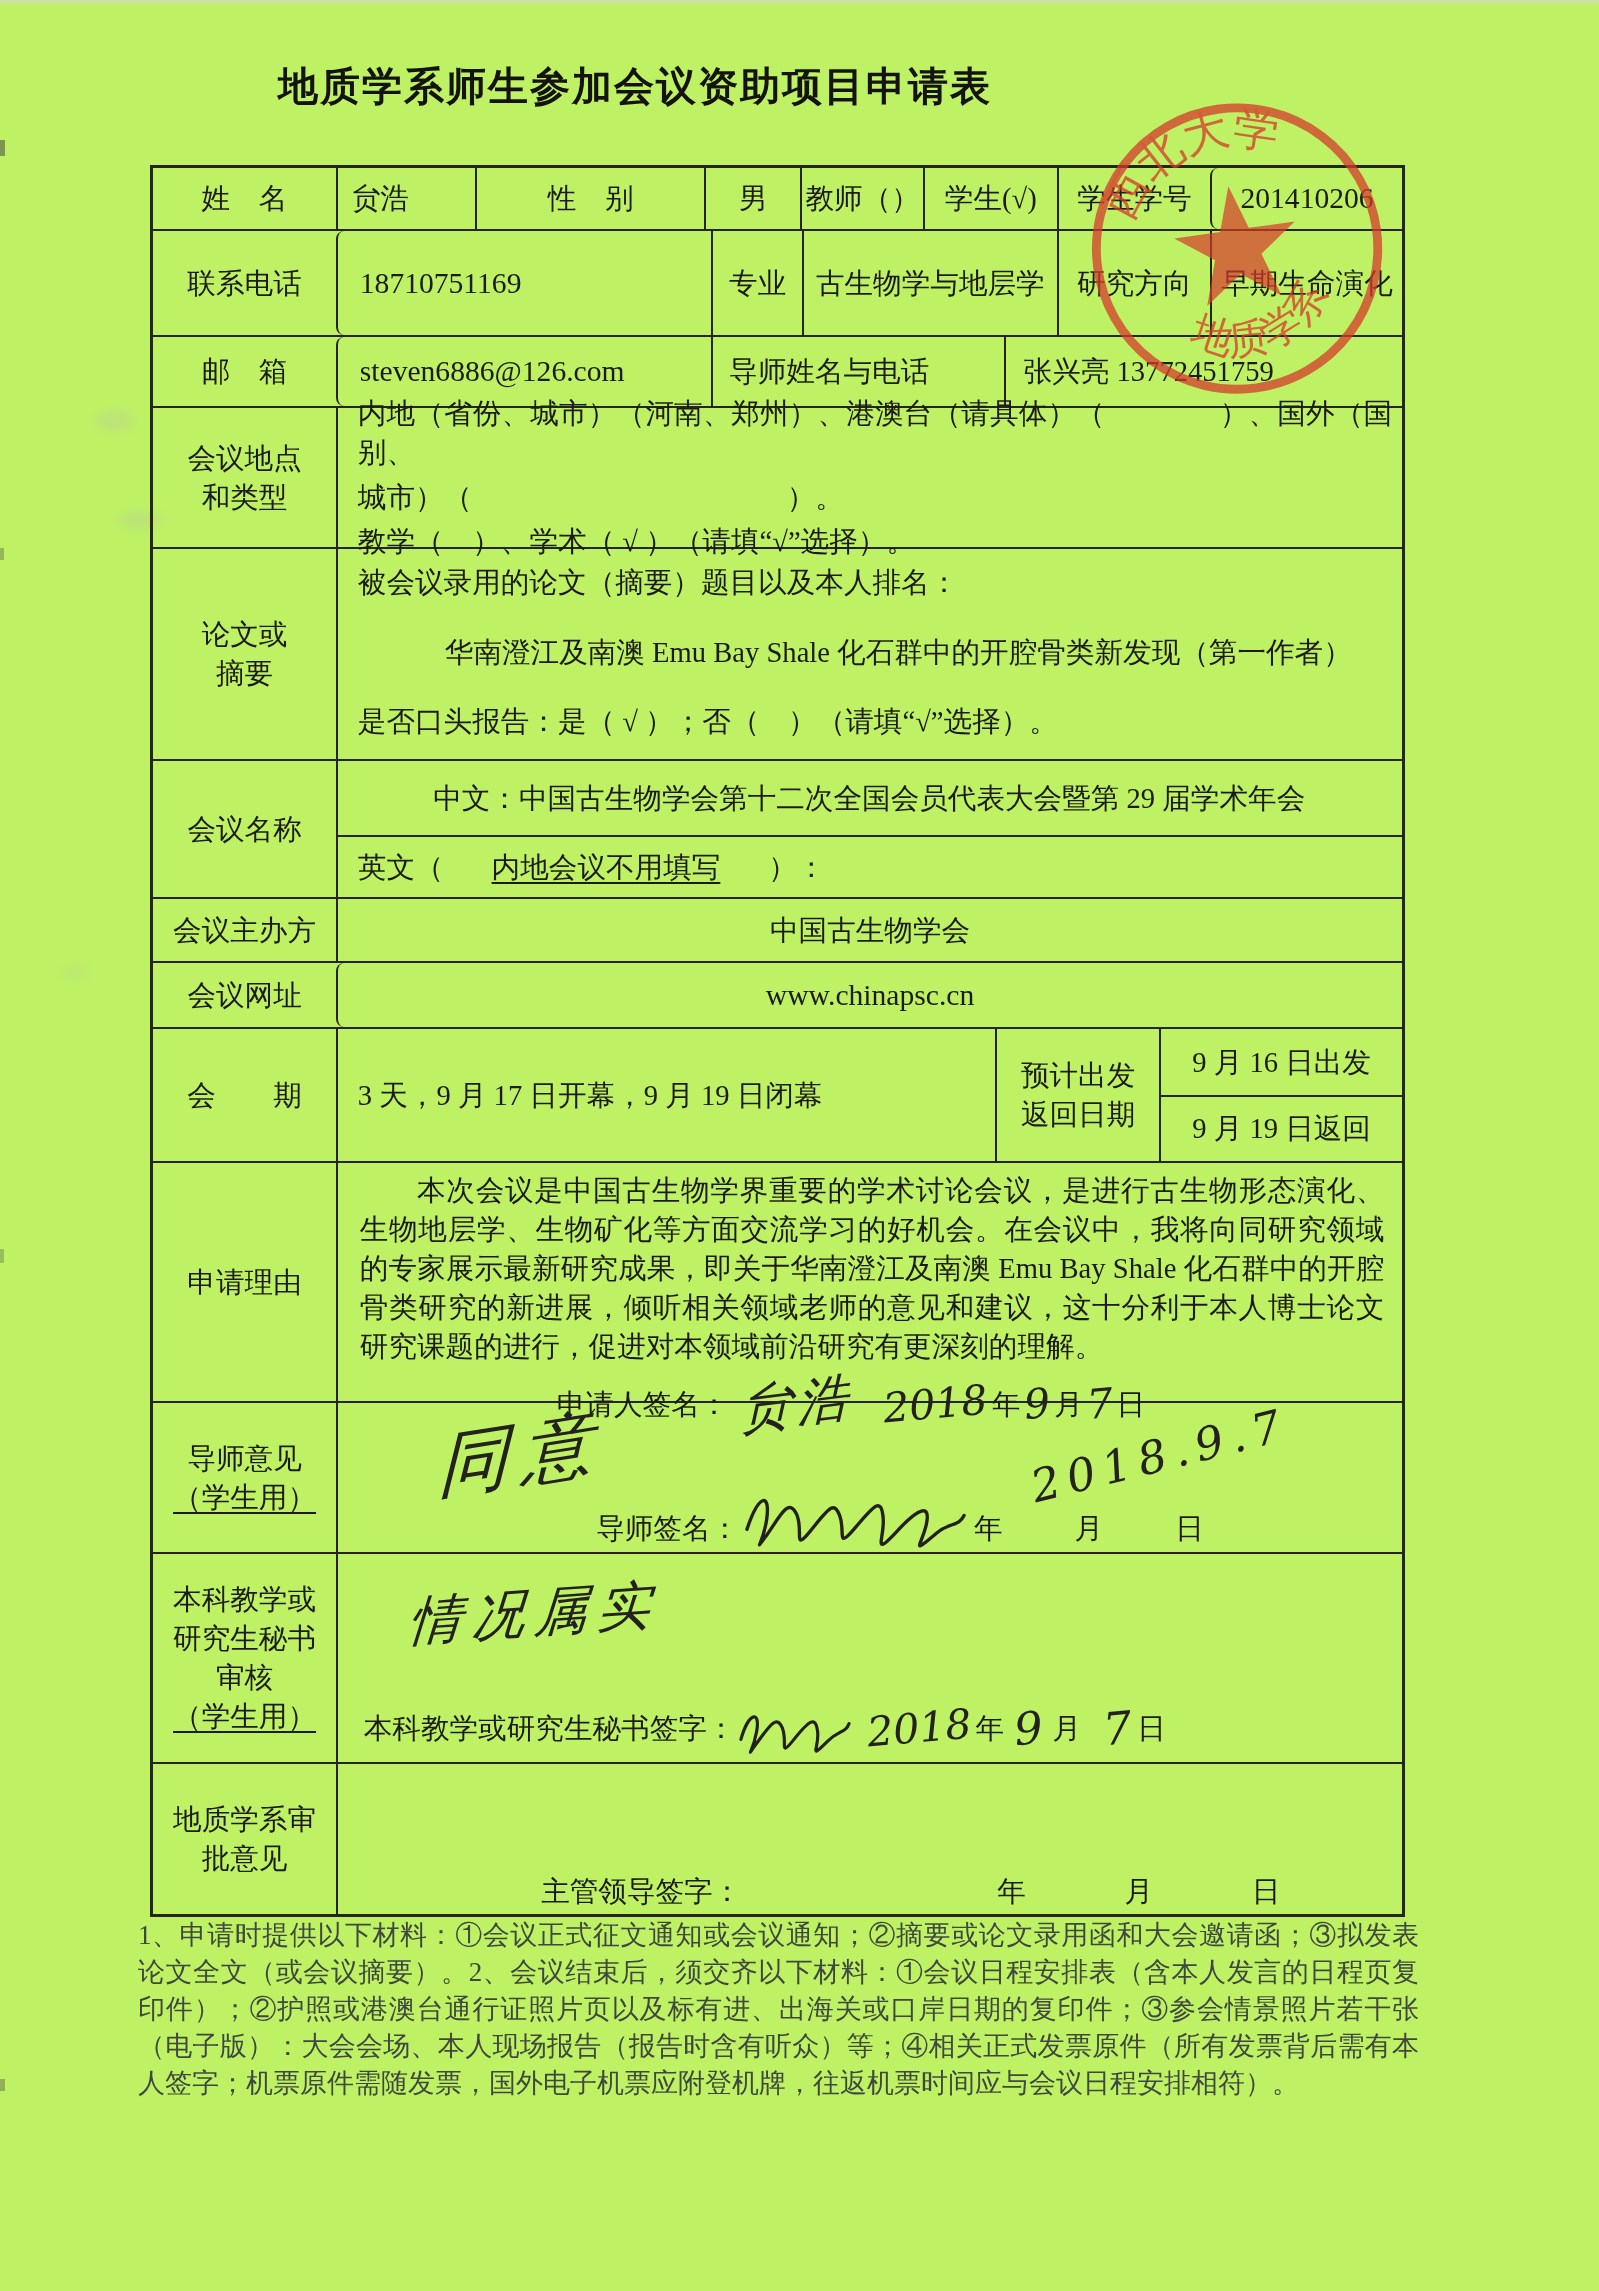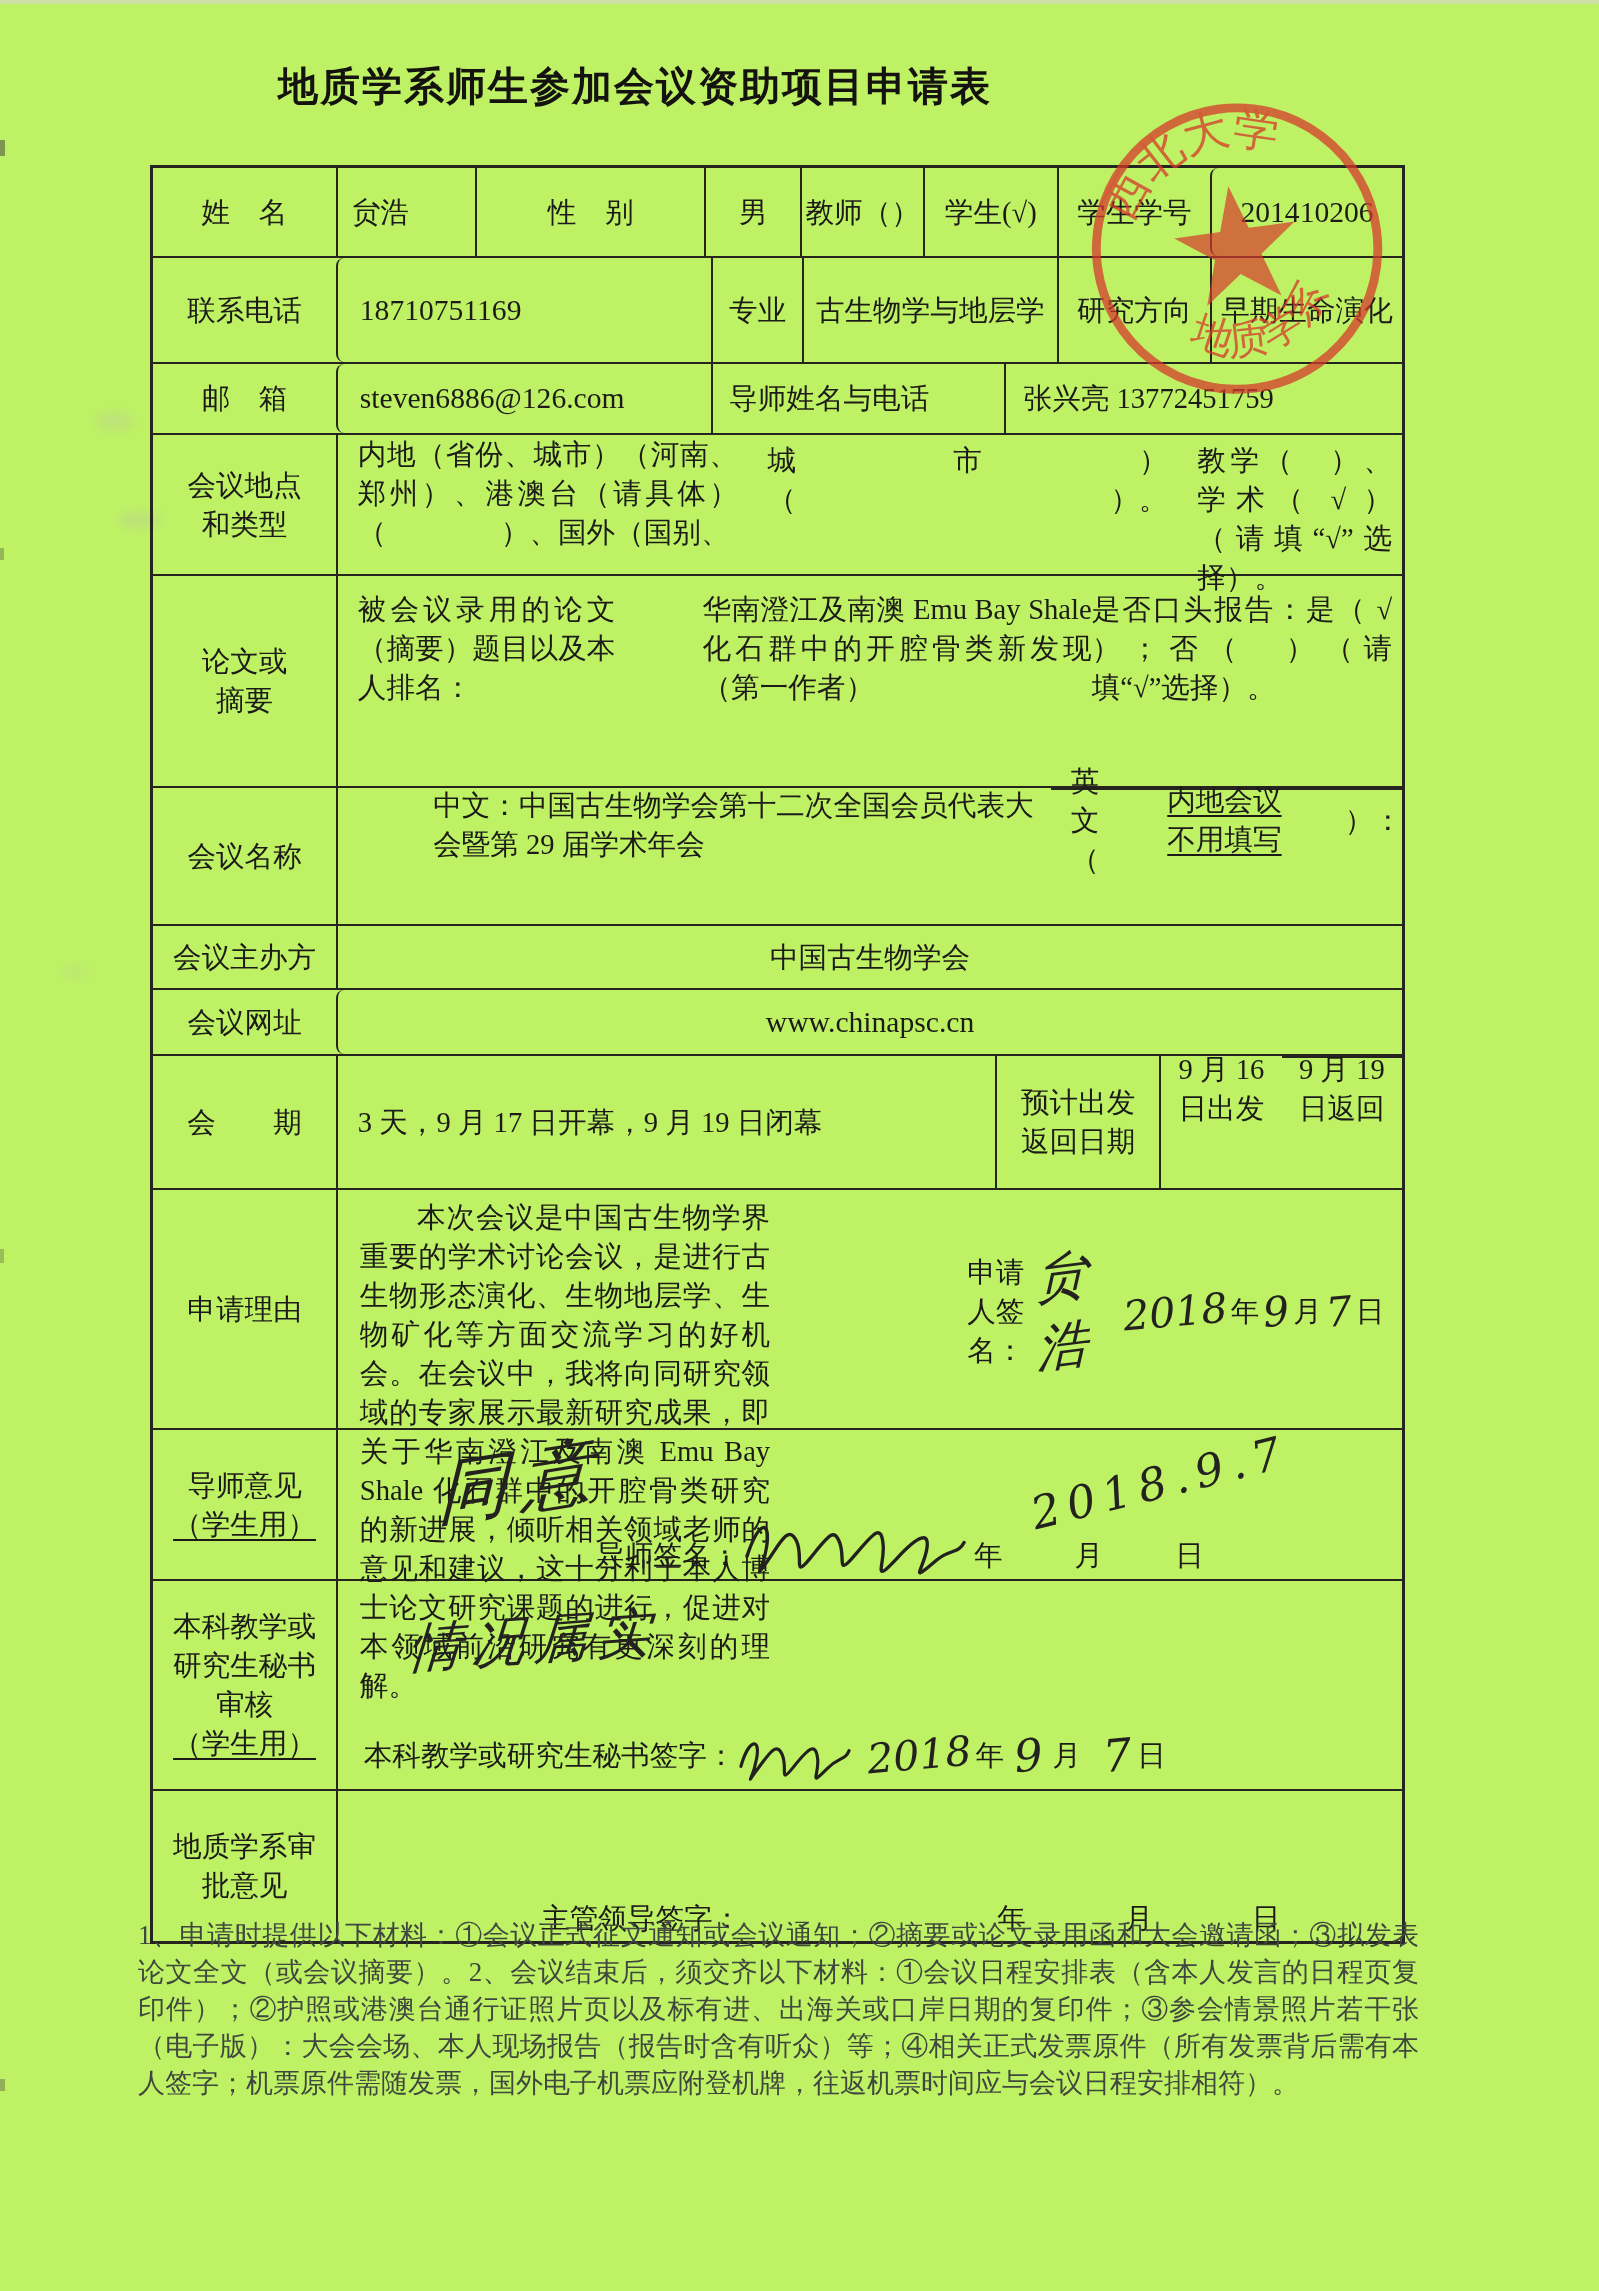--- a/index.html
+++ b/index.html
@@ -29,21 +29,21 @@
   .tr:first-child{border-top:none;}
   .td{border-left:2px solid #26241f;box-sizing:border-box;position:relative;
       display:flex;align-items:center;overflow:visible;}
   .td:first-child{border-left:none;}
   .lab{justify-content:center;text-align:center;font-size:28.6px;line-height:39px;
        flex-direction:column;}
   .ctr{justify-content:center;text-align:center;}
   .lft{justify-content:flex-start;}
   .fs29{font-size:28.6px;}
   .fs30{font-size:29.6px;border-radius:8px;}
-  .stack{flex-direction:row;align-items:stretch;padding:0;}
+  .stack{flex-direction:column;align-items:stretch;padding:0;}
   .sub{display:flex;align-items:center;box-sizing:border-box;}
   .sub + .sub{border-top:2px solid #26241f;}
   .u{text-decoration:underline;text-underline-offset:4.9px;}
   .para{font-size:28.6px;line-height:39px;text-align:justify;}
   .indent2{text-indent:2em;}
 
   
   .hw{font-family:"DejaVu Serif","Liberation Serif",serif;font-style:italic;
       color:#24221f;display:inline-block;}
   .hw-name{font-size:51px;transform:rotate(-7deg) skewX(-6deg);letter-spacing:5.9px;}
@@ -73,21 +73,21 @@
   <div class="edge-mark" style="left:0;top:1249px;width:3.9px;height:13.8px;opacity:.3;"></div>
   <div class="edge-mark" style="left:0;top:2079px;width:4.9px;height:11.8px;opacity:.4;"></div>
   <div class="smudge" style="left:95px;top:412px;width:39px;height:17.7px;"></div>
   <div class="smudge" style="left:118px;top:512px;width:45px;height:15.8px;"></div>
   <div class="smudge" style="left:59px;top:965px;width:29.6px;height:13.8px;opacity:.18;"></div>
 
   <div class="doc-title">地质学系师生参加会议资助项目申请表</div>
 
   <div class="form-table">
 
-    <div class="tr" style="height:88px;">
+    <div class="tr" style="height:61px;">
       <div class="td lab" style="width:184px;">姓　名</div>
       <div class="td lft fs29" style="width:140px;padding-left:13.8px;">贠浩</div>
       <div class="td lab" style="width:230px;">性　别</div>
       <div class="td ctr fs29" style="width:97px;">男</div>
       <div class="td ctr fs29" style="width:123px;">教师（）</div>
       <div class="td ctr fs29" style="width:135px;">学生(√)</div>
       <div class="td lab" style="width:154px;">学生学号</div>
       <div class="td ctr fs30" style="width:193px;">201410206</div>
     </div>
 

